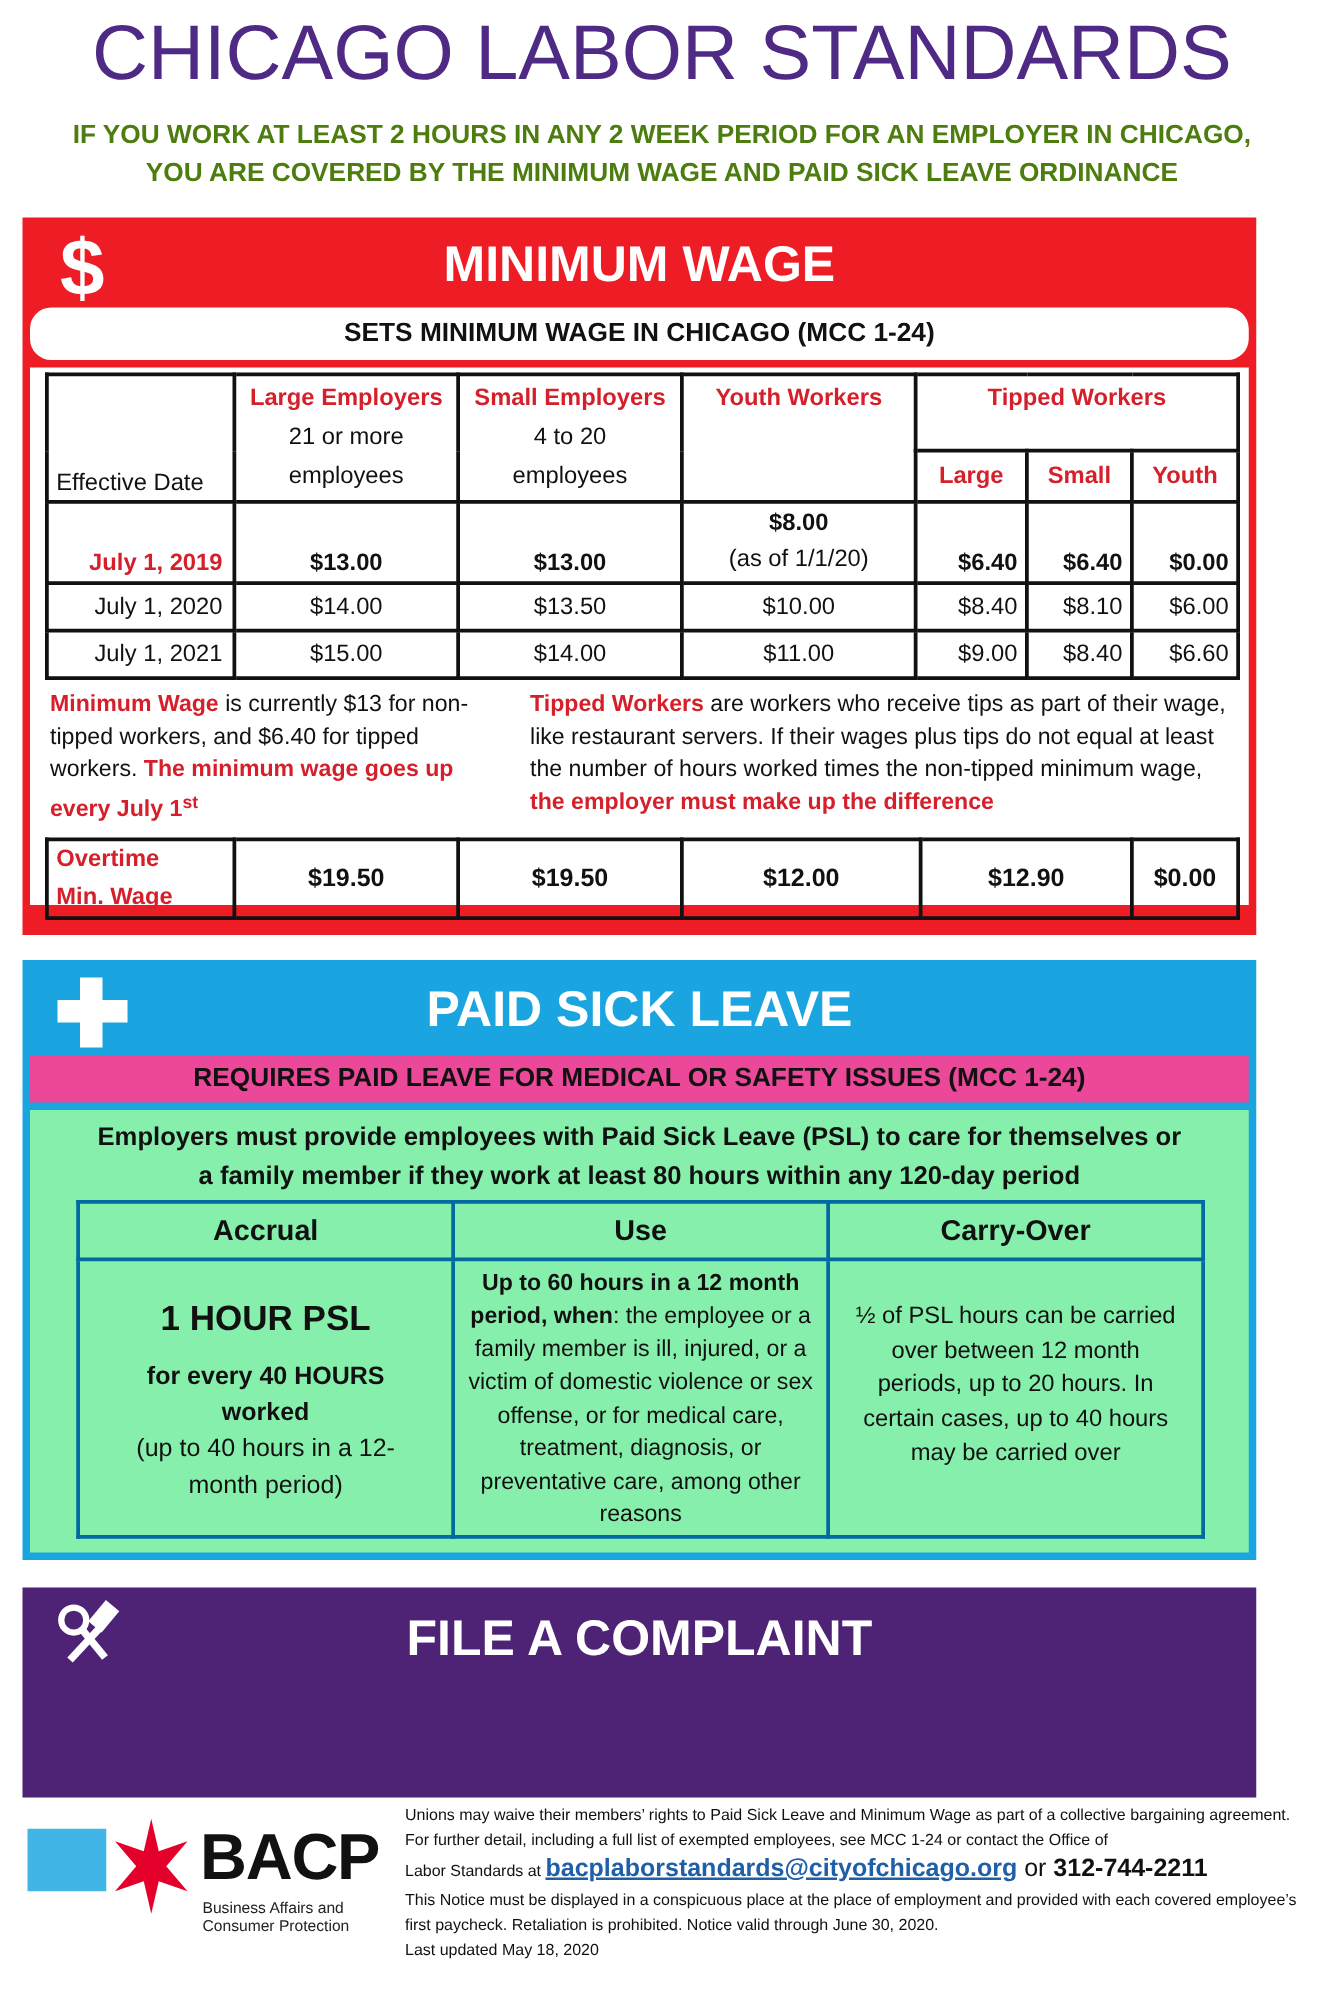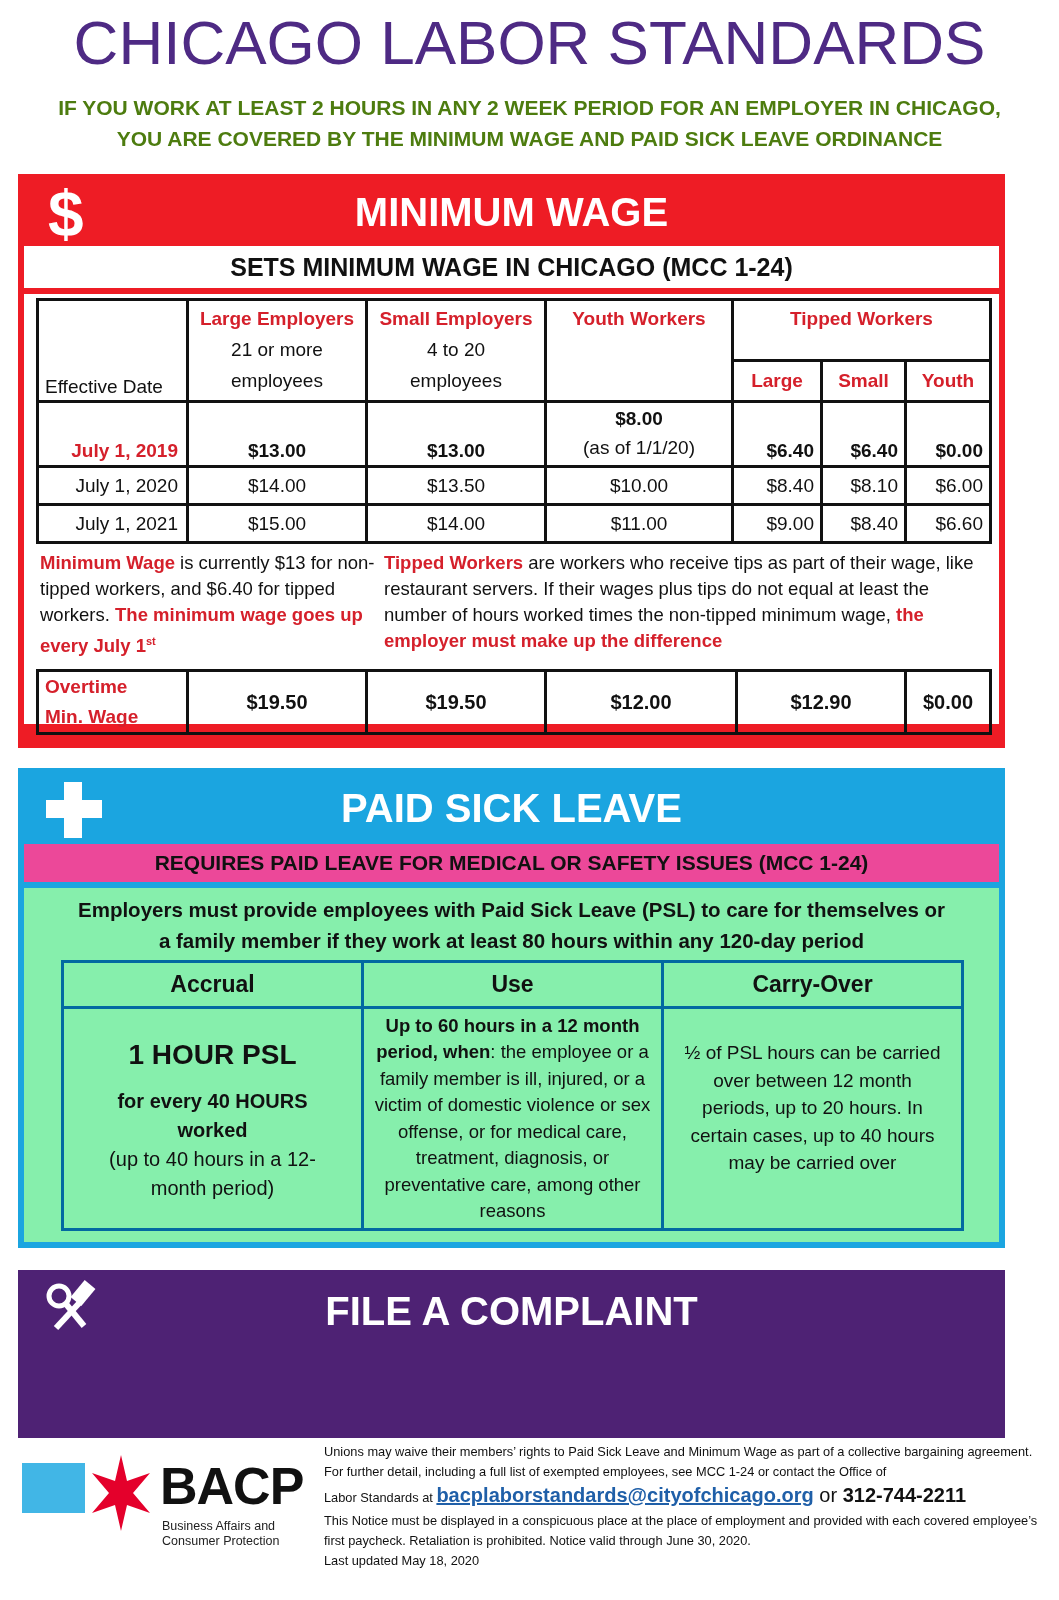--- a/index.html
+++ b/index.html
@@ -14,38 +14,38 @@
   
   .section { position: absolute; left: 18px; width: 987px; }
   .sec-head { position: relative; height: 78px; color: #fff; text-align: center;
     font-size: 40px; font-weight: bold; line-height: 78px; }
   .sec-icon { position: absolute; left: 20px; top: 8px; width: 60px; height: 62px; }
 
   
   .mw { top: 174px; height: 574px; background: #ee1c25; padding: 0 6px 6px 6px; }
   .mw .sec-head { height: 72px; line-height: 76px; }
   .mw-sub { background: #fff; height: 42px; line-height: 42px; text-align: center;
-    font-size: 25px; font-weight: bold; margin: 0 0 6px 0; }
+    font-size: 21px; font-weight: bold; margin: 0 0 6px 0; border-radius: 17px; }
   .mw-body { background: #fff; height: 430px; position: relative; padding: 4px 12px 0 12px; }
 
   table { border-collapse: collapse; }
   .wage-table { width: 953px; table-layout: fixed; }
   .wage-table td { border: 3px solid #111; text-align: center; font-size: 19px; padding: 0 4px; }
   .red { color: #d5202b; font-weight: bold; }
   .bold { font-weight: bold; }
   .hdr-line { line-height: 31px; font-size: 19px; }
   .wage-table .cur td { vertical-align: bottom; padding-bottom: 3px; height: 62px; }
   .wage-table .row td { height: 38px; }
   .wage-table td.date { text-align: right; padding-right: 8px; }
   .wage-table td.tip { text-align: right; padding-right: 6px; }
 
   .notes { display: flex; margin-top: 6px; padding: 0 4px; }
   .note-left { width: 336px; font-size: 18.5px; line-height: 26px; }
-  .note-right { flex: 1; font-size: 18.5px; line-height: 26px; padding-left: 8px; }
-  sup { font-size: 11px; }
+  .note-right { flex: 1; font-size: 18.5px; line-height: 26px; padding-left: 8px; margin-left: 40px; }
+  sup { font-size: 14px; }
 
   .ot-table { width: 953px; table-layout: fixed; margin-top: 10px; }
   .ot-table td { border: 3px solid #111; height: 60px; text-align: center; font-size: 20px; font-weight: bold; }
   .ot-table td.ot-label { text-align: left; padding-left: 6px; color: #d5202b; font-size: 19px; line-height: 30px; }
 
   
   .psl { top: 768px; height: 480px; background: #1ba5e0; padding: 0 6px 6px 6px; }
   .psl .sec-head { height: 76px; line-height: 80px; }
   .psl-sub { background: #ec4899; height: 38px; line-height: 38px; text-align: center;
     font-size: 21px; font-weight: bold; margin-bottom: 6px; }

